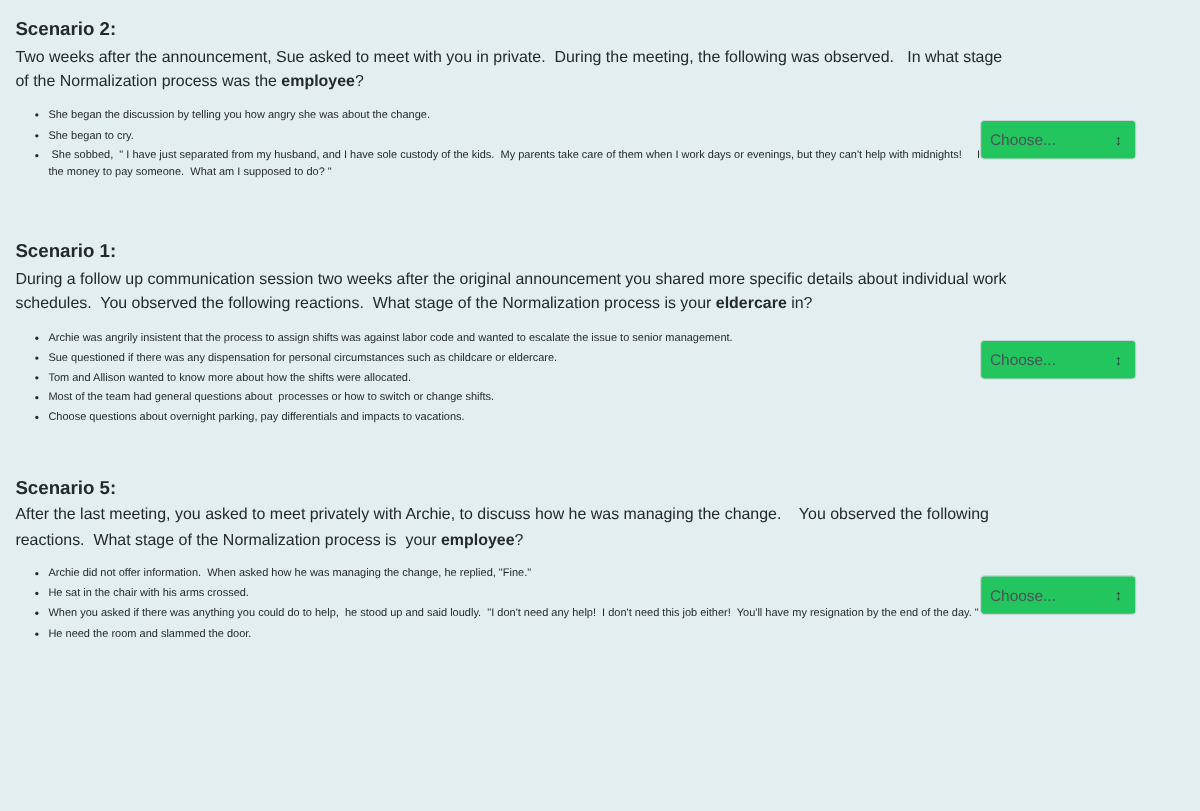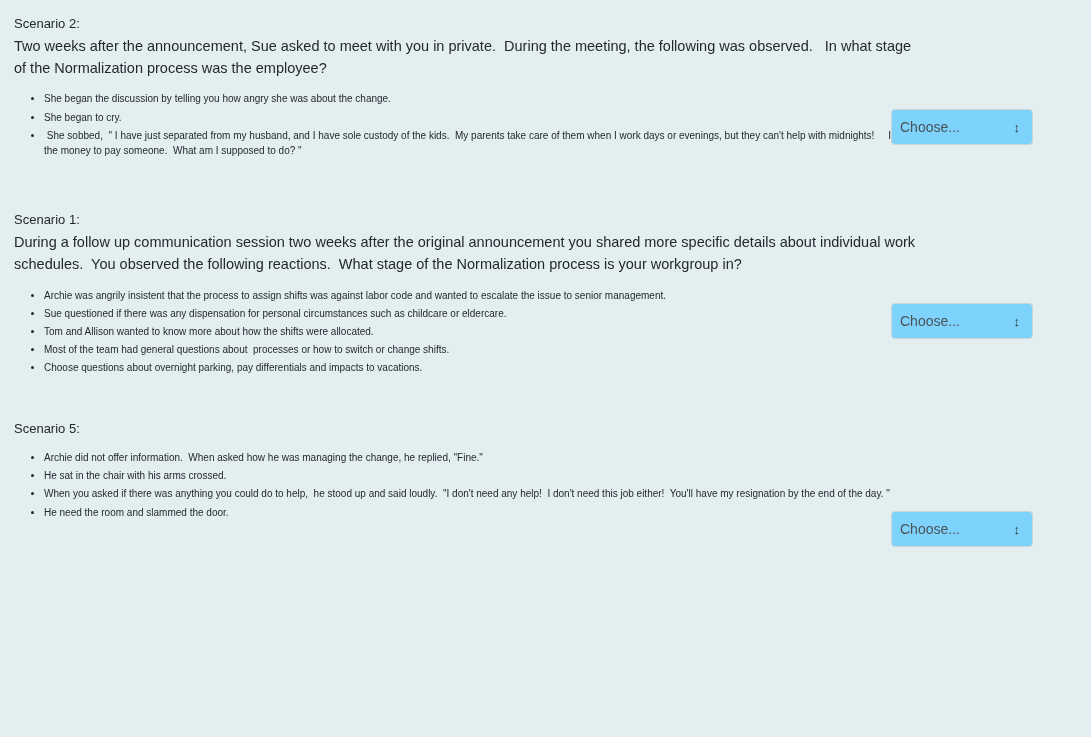--- a/index.html
+++ b/index.html
@@ -20,55 +20,55 @@
     width: 1091px;
     height: 737px;
     box-sizing: border-box;
     padding: 14px 0 0 0;
   }
   .scenario {
     position: relative;
     padding: 0 0 0 14px;
   }
   .scenario-title {
-    font-weight: normal;
-    font-size: 13px;
+    font-weight: bold;
+    font-size: 17px;
     line-height: 1.5;
     margin: 0 0 1px 0;
   }
   .scenario-intro {
     font-size: 14.5px;
     line-height: 1.55;
     margin: 0;
     max-width: 910px;
     white-space: pre-wrap;
   }
   .scenario-intro .em {
-    font-weight: normal;
+    font-weight: bold;
   }
   ul.bullets {
     margin: 12px 0 0 0;
     padding-left: 30px;
     max-width: 900px;
   }
   ul.bullets li {
     font-size: 10px;
     line-height: 1.52;
     margin-bottom: 3px;
     white-space: pre-wrap;
   }
   .select-wrap {
     position: absolute;
     right: 58px;
   }
   select.choose {
     width: 142px;
     height: 36px;
     box-sizing: border-box;
-    background: #7dd3fc;
+    background: #22c55e;
     border: 1px solid #ccd3d6;
     border-radius: 4px;
     padding: 0 8px;
     font-family: "Liberation Sans", sans-serif;
     font-size: 14px;
     color: #4c5256;
     -webkit-appearance: none;
     appearance: none;
   }
   .select-wrap::after {
@@ -104,37 +104,38 @@
     </ul>
     <div class="select-wrap">
       <select class="choose">
         <option>Choose...</option>
       </select>
     </div>
   </div>
 
   <div class="scenario" id="scenario-block-1">
     <div class="scenario-title">Scenario 1:</div>
-    <p class="scenario-intro"><span>During a follow up communication session two weeks after the original announcement you shared more specific details about individual work schedules.  You observed the following reactions.  What stage of the Normalization process is your </span><span class="em">workgroup</span><span> in?</span></p>
+    <p class="scenario-intro"><span>During a follow up communication session two weeks after the original announcement you shared more specific details about individual work schedules.  You observed the following reactions.  What stage of the Normalization process is your </span><span class="em">eldercare</span><span> in?</span></p>
     <ul class="bullets">
       <li>Archie was angrily insistent that the process to assign shifts was against labor code and wanted to escalate the issue to senior management.</li>
       <li>Sue questioned if there was any dispensation for personal circumstances such as childcare or eldercare.</li>
       <li>Tom and Allison wanted to know more about how the shifts were allocated.</li>
       <li>Most of the team had general questions about  processes or how to switch or change shifts.</li>
       <li>Choose questions about overnight parking, pay differentials and impacts to vacations.</li>
     </ul>
     <div class="select-wrap">
       <select class="choose">
         <option>Choose...</option>
       </select>
     </div>
   </div>
 
   <div class="scenario" id="scenario-block-2">
     <div class="scenario-title">Scenario 5:</div>
+    <p class="scenario-intro"><span>After the last meeting, you asked to meet privately with Archie, to discuss how he was managing the change.    You observed the following reactions.  What stage of the Normalization process is  your </span><span class="em">employee</span><span>?</span></p>
     <ul class="bullets">
       <li>Archie did not offer information.  When asked how he was managing the change, he replied, "Fine."</li>
       <li>He sat in the chair with his arms crossed.</li>
       <li>When you asked if there was anything you could do to help,  he stood up and said loudly.  "I don't need any help!  I don't need this job either!  You'll have my resignation by the end of the day. "</li>
       <li>He need the room and slammed the door.</li>
     </ul>
     <div class="select-wrap">
       <select class="choose">
         <option>Choose...</option>
       </select>

